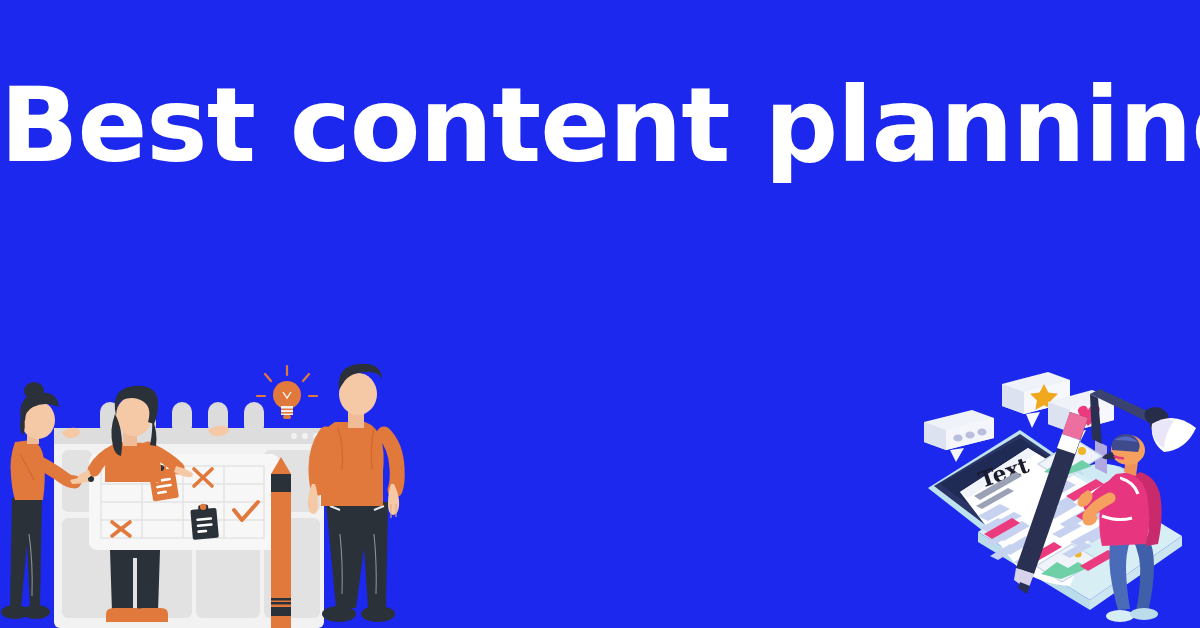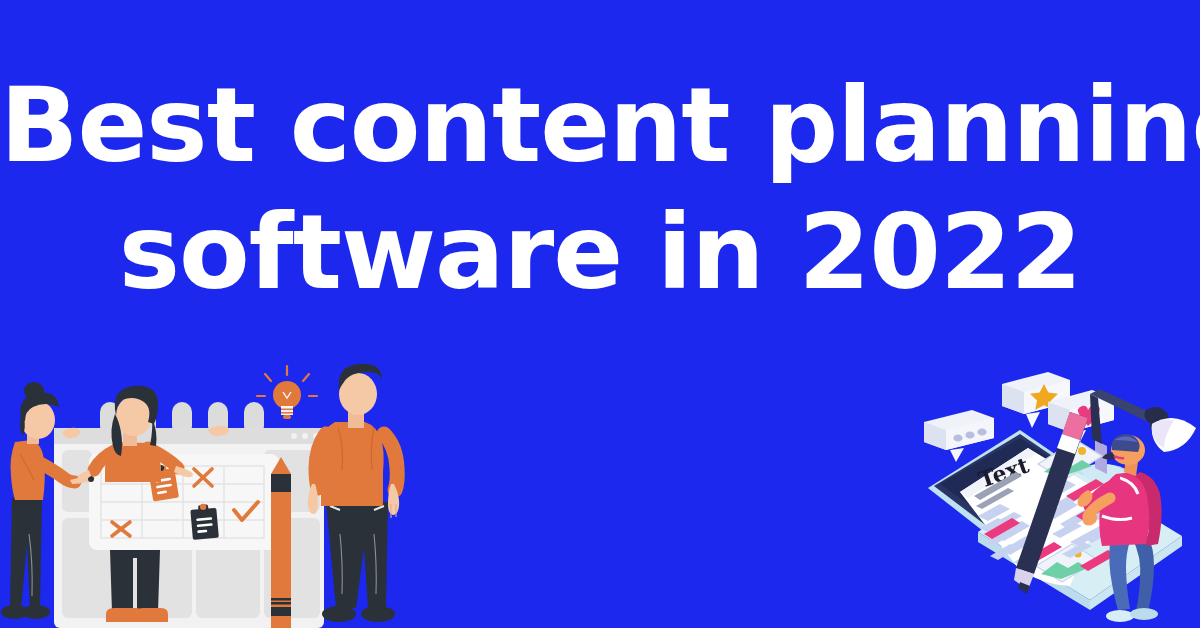--- a/index.html
+++ b/index.html
@@ -55,21 +55,20 @@
   }
   svg { display: block; overflow: visible; }
 </style>
 </head>
 <body>
 
 <div id="banner" style="background: rgb(28, 40, 238);">
 
   <div id="title-block">
     <span class="title-line" style="color: rgb(255, 255, 255);">Best content planning</span>
-    <span class="title-line" style="color: rgb(255, 255, 255);">software in 2022</span>
   </div>
 
   <div class="art" id="art-left">
     <svg viewBox="0 0 420 270" width="420" height="270" xmlns="http://www.w3.org/2000/svg">
 
       <g>
         <rect x="104" y="44" width="20" height="34" rx="10" fill="#DCDCDC"></rect>
         <rect x="140" y="44" width="20" height="34" rx="10" fill="#DCDCDC"></rect>
         <rect x="176" y="44" width="20" height="34" rx="10" fill="#DCDCDC"></rect>
         <rect x="212" y="44" width="20" height="34" rx="10" fill="#DCDCDC"></rect>

